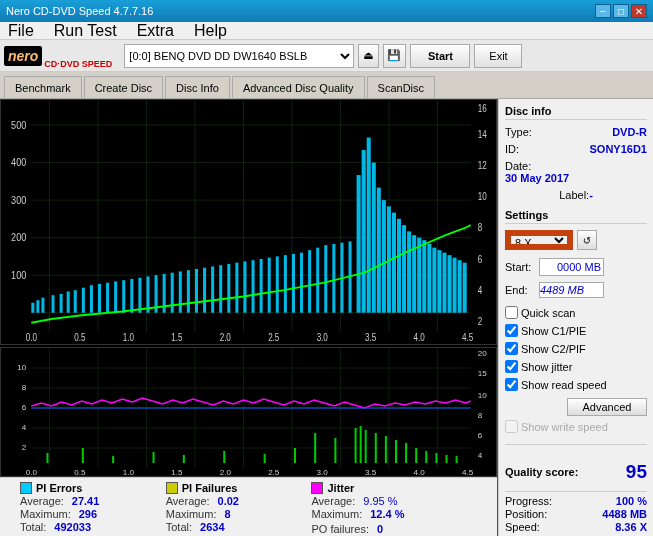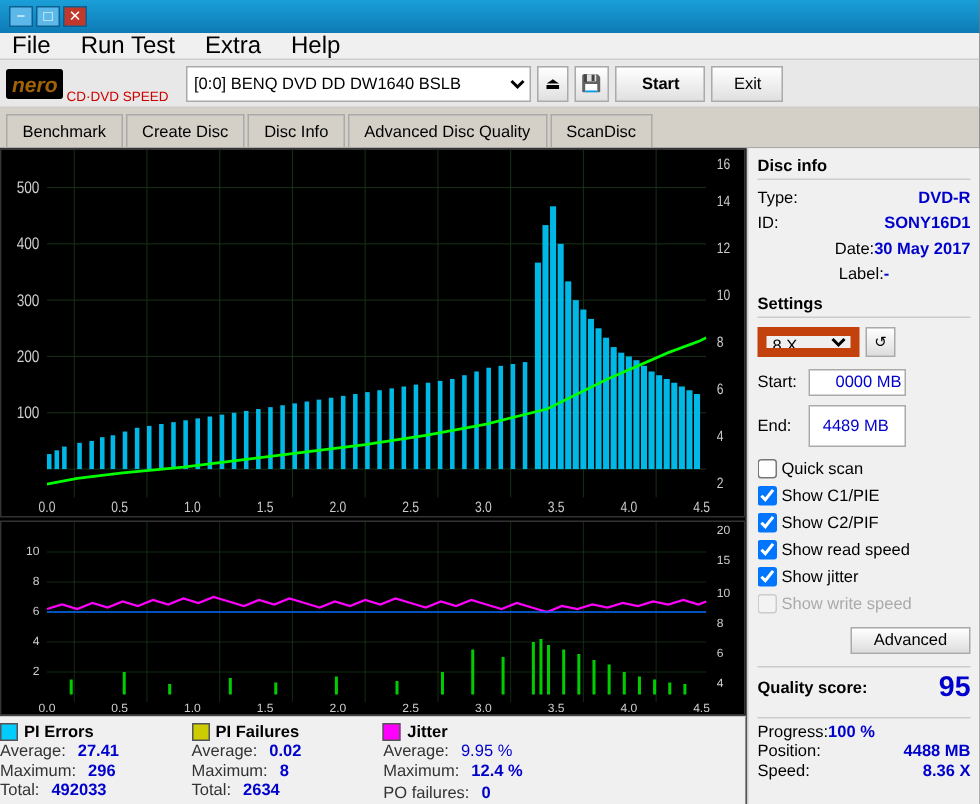--- a/index.html
+++ b/index.html
@@ -15,22 +15,22 @@
     .menu-bar { background: #f0f0f0; border-bottom: 1px solid #ccc; height: 18px; display: flex; align-items: center; padding: 0 4px; gap: 12px; }
     .menu-item { font-size: 16px; cursor: pointer; padding: 1px 4px; }
     
     
     .toolbar { background: #e8e8e8; border-bottom: 1px solid #ccc; height: 32px; display: flex; align-items: center; padding: 2px 4px; gap: 4px; }
     .drive-select { width: 230px; height: 24px; font-size: 11px; border: 1px solid #aaa; background: white; }
     .toolbar-btn { height: 24px; min-width: 20px; border: 1px solid #aaa; background: linear-gradient(to bottom, #ffffff, #e0e0e0); cursor: pointer; font-size: 11px; padding: 0 4px; display: flex; align-items: center; justify-content: center; }
     .toolbar-btn.start-btn { min-width: 60px; font-weight: bold; }
     .toolbar-btn.exit-btn { min-width: 48px; }
     .nero-logo { display: flex; align-items: center; margin-right: 8px; }
-    .nero-logo-box { background: black; color: #a16207; font-size: 14px; font-weight: bold; padding: 2px 4px; font-style: italic; border-radius: 2px; }
-    .nero-logo-sub { font-size: 9px; color: #cc0000; margin-left: 2px; font-weight: normal; margin-top: 16px; }
+    .nero-logo-box { background: black; color: #fdba74; font-size: 14px; font-weight: bold; padding: 2px 4px; font-style: italic; border-radius: 2px; }
+    .nero-logo-sub { font-size: 9px; color: #cc0000; margin-left: 2px; font-weight: bold; margin-top: 16px; }
     
     
     .tabs { background: #d4d0c8; display: flex; padding: 4px 4px 0; gap: 2px; border-bottom: 1px solid #aaa; }
     .tab { padding: 2px 10px; font-size: 11px; cursor: pointer; background: #d4d0c8; border: 1px solid #aaa; border-bottom: none; height: 22px; display: flex; align-items: center; }
     .tab.active { background: white; font-weight: normal; }
     
     
     .main-content { display: flex; height: calc(536px - 22px - 18px - 32px - 26px); background: white; }
     
     
@@ -55,20 +55,21 @@
     .mb-input { width: 70px; height: 18px; font-size: 11px; border: 1px solid #aaa; text-align: right; background: white; padding-right: 2px; color: #0000cc; }
     .advanced-btn { background: linear-gradient(to bottom, #fff, #ddd); border: 1px solid #aaa; padding: 2px 10px; font-size: 11px; cursor: pointer; margin-top: 2px; align-self: flex-end; width: 80px; text-align: center; }
     
     
     .chart-svg { width: 100%; height: 100%; }
   </style>
 </head>
 <body>
 
 <div class="title-bar">
+  <span>Nero CD-DVD Speed 4.7.7.16</span>
   <div class="title-bar-controls">
     <button class="title-btn">−</button>
     <button class="title-btn">□</button>
     <button class="title-btn close-btn">✕</button>
   </div>
 </div>
 
 <div class="menu-bar">
   <span class="menu-item">File</span>
   <span class="menu-item">Run Test</span>
@@ -285,21 +286,21 @@
         <text x="174" y="127" fill="#cccccc" font-size="8" text-anchor="middle">1.5</text>
         <text x="222" y="127" fill="#cccccc" font-size="8" text-anchor="middle">2.0</text>
         <text x="270" y="127" fill="#cccccc" font-size="8" text-anchor="middle">2.5</text>
         <text x="318" y="127" fill="#cccccc" font-size="8" text-anchor="middle">3.0</text>
         <text x="366" y="127" fill="#cccccc" font-size="8" text-anchor="middle">3.5</text>
         <text x="414" y="127" fill="#cccccc" font-size="8" text-anchor="middle">4.0</text>
         <text x="462" y="127" fill="#cccccc" font-size="8" text-anchor="middle">4.5</text>
       </svg>
     </div>
 
-    <div class="stats-bar" style="background:#f0f0f0; padding:4px 0; display:flex; gap:14px; border-top:1px solid #ccc; min-height:60px;">
+    <div class="stats-bar" style="background:#f0f0f0; padding:4px 20px; display:flex; gap:32px; border-top:1px solid #ccc; min-height:60px;">
 
       <div class="stat-group">
         <div class="stat-header">
           <div class="color-box" style="background:#00ccff; width:12px; height:12px; border:1px solid #555; display:inline-block;"></div>
           <span>PI Errors</span>
         </div>
         <div class="stat-row">
           <span class="stat-label">Average:</span>
           <span class="stat-value" style="color:#0000cc;font-weight:bold;margin-left:4px;">27.41</span>
         </div>
@@ -357,21 +358,21 @@
 
     <div class="panel-section-title">Disc info</div>
     <div style="display:flex; justify-content:space-between; font-size:11px; margin-bottom:1px;gap:24px;">
       <span>Type:</span>
       <span style="color:#0000cc;font-weight:bold;">DVD-R</span>
     </div>
     <div style="display:flex; justify-content:space-between; font-size:11px; margin-bottom:1px;">
       <span>ID:</span>
       <span style="color:#0000cc;font-weight:bold;">SONY16D1</span>
     </div>
-    <div style="display:flex; justify-content:flex-end; font-size:11px; margin-bottom:1px;">
+    <div style="display:flex; justify-content:space-between; font-size:11px; margin-bottom:1px;flex-direction:column;">
       <span>Date:</span>
       <span style="color:#0000cc;font-weight:bold;">30 May 2017</span>
     </div>
     <div style="display:flex; justify-content:center; font-size:11px; margin-bottom:4px;">
       <span>Label:</span>
       <span style="color:#0000cc;font-weight:bold;">-</span>
     </div>
 
     <div class="panel-section-title">Settings</div>
     <div style="display:flex; align-items:center; gap:4px; margin-bottom:4px;">
@@ -379,59 +380,59 @@
         <option>8 X</option>
       </select>
       <button style="width:20px; height:20px; font-size:10px; border:1px solid #aaa; background:linear-gradient(to bottom,#fff,#ddd); cursor:pointer; display:flex; align-items:center; justify-content:center;">↺</button>
     </div>
     <div style="display:flex; align-items:center; gap:4px; margin-bottom:2px;">
       <span style="width:30px; font-size:11px;">Start:</span>
       <input type="text" class="mb-input" style="width: 65px; height: 18px; font-size: 11px; border: 1px solid rgb(170, 170, 170); text-align: right; color: rgb(0, 0, 204);" value="0000 MB">
     </div>
     <div style="display:flex; align-items:center; gap:4px; margin-bottom:4px;">
       <span style="width:30px; font-size:11px;">End:</span>
-      <input type="text" class="mb-input" style="width: 65px; height: 28px; font-size: 11px; border: 1px solid rgb(170, 170, 170); text-align: center; color: rgb(0, 0, 204);" value="4489 MB">
+      <input type="text" class="mb-input" style="width: 65px; height: 16px; font-size: 11px; border: 1px solid rgb(170, 170, 170); text-align: left; color: rgb(0, 0, 204); font-style: italic;" value="4489 MB">
     </div>
 
     <div style="display:flex; align-items:center; gap:3px; margin-bottom:1px;">
       <input type="checkbox" style="margin: 0px;">
       <span>Quick scan</span>
     </div>
     <div style="display:flex; align-items:center; gap:3px; margin-bottom:1px;">
       <input type="checkbox" checked="" style="margin: 0px;">
       <span>Show C1/PIE</span>
     </div>
     <div style="display:flex; align-items:center; gap:3px; margin-bottom:1px;">
       <input type="checkbox" checked="" style="margin: 0px;">
       <span>Show C2/PIF</span>
     </div>
     <div style="display:flex; align-items:center; gap:3px; margin-bottom:1px;">
       <input type="checkbox" checked="" style="margin: 0px;">
-      <span>Show read speed</span>
+      <span>Show jitter</span>
     </div>
     <div style="display:flex; align-items:center; gap:3px; margin-bottom:1px;">
       <input type="checkbox" checked="" style="margin: 0px;">
-      <span>Show jitter</span>
-    </div>
+      <span>Show read speed</span>
+    </div>
+    <div style="display:flex; justify-content:flex-end;">
+      <button class="advanced-btn">Advanced</button>
+    </div>
+
     <div style="display:flex; align-items:center; gap:3px; margin-bottom:3px;">
       <input type="checkbox" disabled="" style="margin: 0px;">
       <span style="color:#aaa;">Show write speed</span>
     </div>
 
-    <div style="display:flex; justify-content:flex-end;">
-      <button class="advanced-btn">Advanced</button>
-    </div>
-
-    <div style="display:flex; justify-content:space-between; align-items:center; margin-top:4px; border-top:1px solid #ccc; padding-top:3px;">
+    <div style="display:flex; justify-content:space-between; align-items:center; margin-top:4px; border-top:1px solid #ccc; padding-top:16px;">
       <span style="font-weight:bold;font-size:11px;">Quality score:</span>
       <span style="color:#0000cc;font-weight:bold;font-size:19px;">95</span>
     </div>
 
     <div style="margin-top:4px; border-top:1px solid #ccc; padding-top:3px;">
-      <div style="display:flex; font-size:11px; margin-bottom:1px;">
+      <div style="display:flex; justify-content:space-between; font-size:11px; margin-bottom:1px;">
         <span>Progress:</span>
         <span style="color:#0000cc;font-weight:bold;">100 %</span>
       </div>
       <div style="display:flex; justify-content:space-between; font-size:11px; margin-bottom:1px;">
         <span>Position:</span>
         <span style="color:#0000cc;font-weight:bold;">4488 MB</span>
       </div>
       <div style="display:flex; justify-content:space-between; font-size:11px;">
         <span>Speed:</span>
         <span style="color:#0000cc;font-weight:bold;">8.36 X</span>

